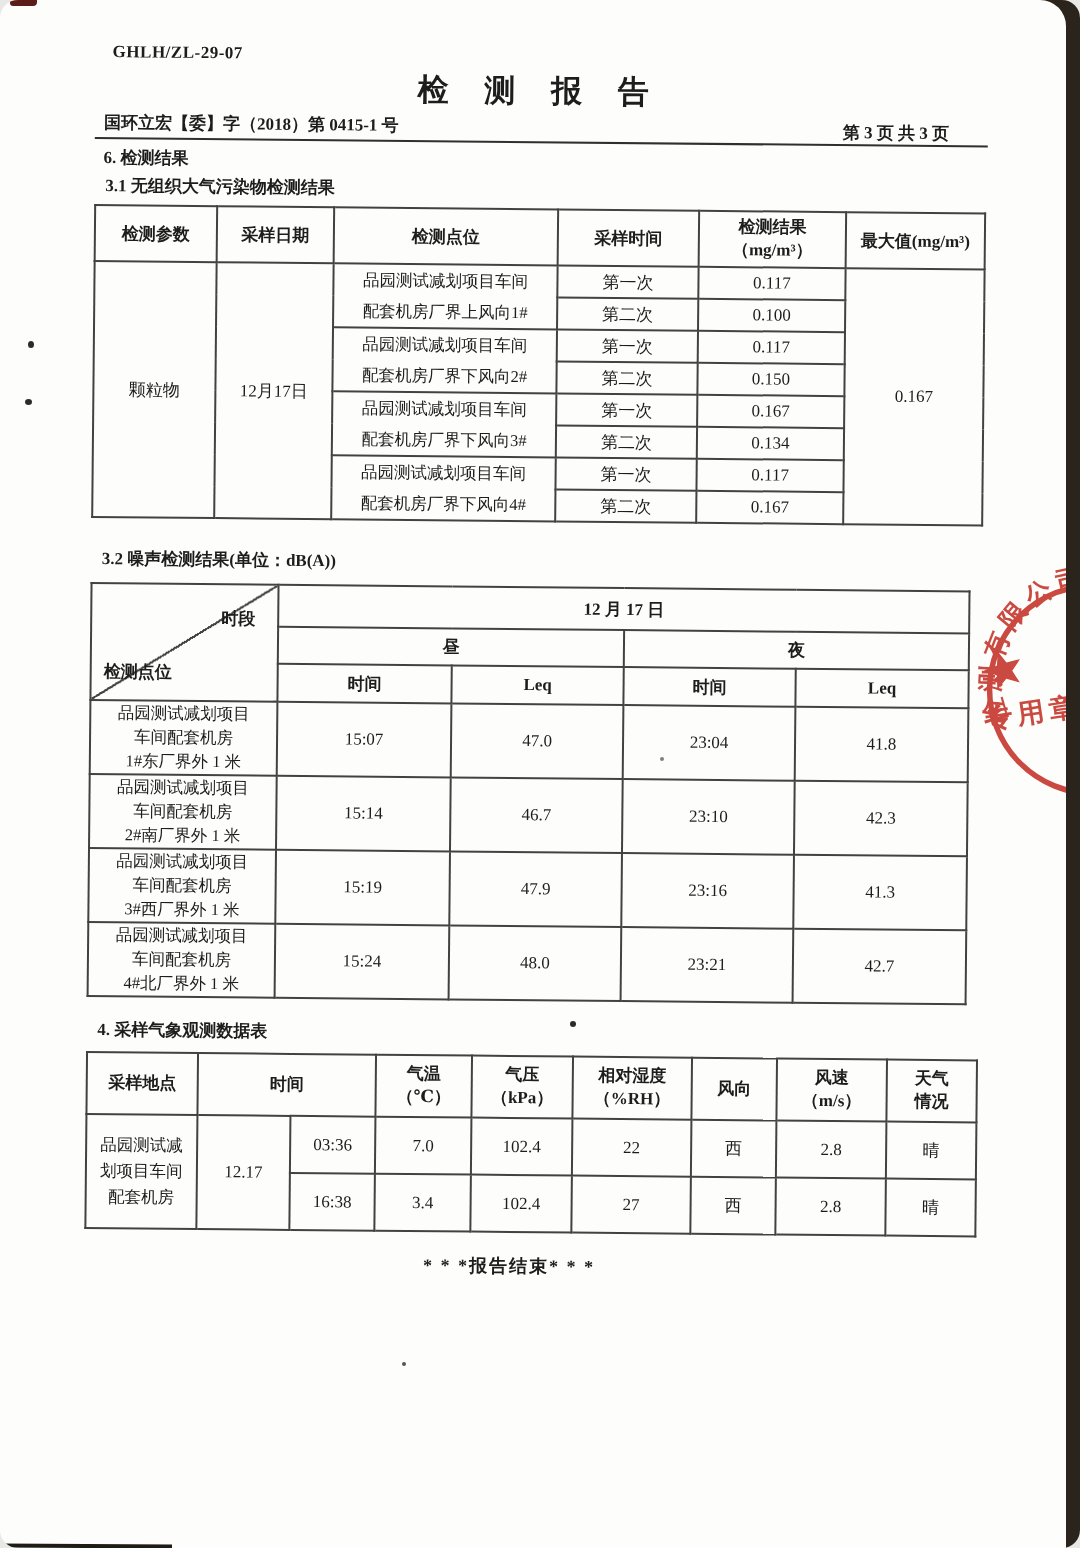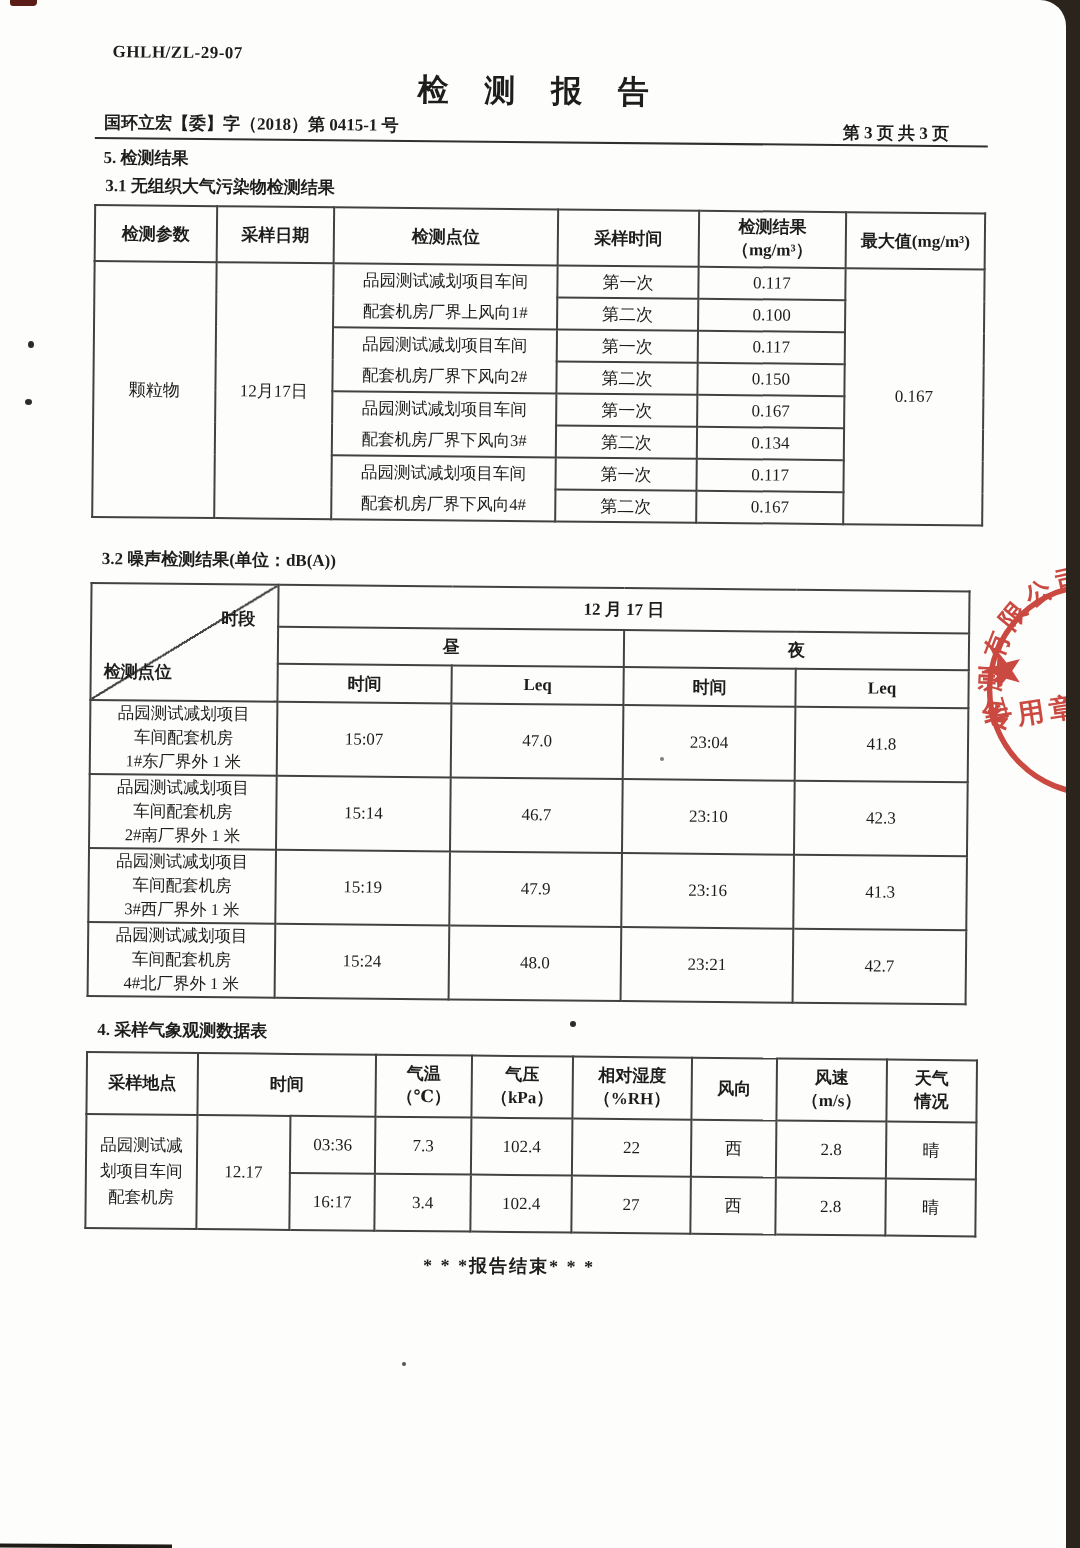--- a/index.html
+++ b/index.html
@@ -1,20 +1,21 @@
 <!DOCTYPE html>
 <html><head>
 <meta charset="utf-8">
 <style>
   html,body { margin:0; padding:0; background:#e8e8e6; }
   .page {
     position:relative; width:1080px; height:1548px; margin:0 auto;
     background:#fdfdfb; overflow:hidden;
     font-family:"Liberation Serif","DejaVu Serif",serif;
     color:#1d1d1d;
+    border-radius:18px;
   }
   .content { position:absolute; inset:0; transform:rotate(0.55deg); transform-origin:100px 120px; }
   .abs { position:absolute; }
   .h-bold { font-weight:bold; font-size:17px; }
   .form-code { left:112px; top:42px; font-weight:bold; font-size:17px; letter-spacing:0.5px; }
   .title { left:0; top:66px; width:1080px; text-align:center; font-size:31px; font-weight:bold; letter-spacing:14px; }
   .doc-number { left:104px; top:111px; font-weight:bold; font-size:17px; }
   .page-info { left:843px; top:114px; font-weight:bold; font-size:17px; }
   .header-rule { left:95px; top:137px; width:893px; height:2.2px; background:#2f2f2f; }
   .s3 { left:104px; top:146px; }
@@ -78,21 +79,21 @@
 
 <div class="page">
   <div class="content">
 
     <div class="abs form-code">GHLH/ZL-29-07</div>
     <div class="abs title">检 测 报 告</div>
     <div class="abs doc-number">国环立宏【委】字（2018）第 0415-1 号</div>
     <div class="abs page-info">第 3 页  共 3 页</div>
     <div class="abs header-rule"></div>
 
-    <div class="abs h-bold s3">5. 检测结果</div>
+    <div class="abs h-bold s3">6. 检测结果</div>
     <div class="abs h-bold s31">3.1 无组织大气污染物检测结果</div>
 
     <table class="t air">
       <colgroup>
         <col style="width:122px">
           <col style="width:117px">
           <col style="width:224px">
         <col style="width:141px">
           <col style="width:147px">
           <col style="width:139px">
@@ -257,29 +258,29 @@
 （m/s）</th>
         <th class="pre">天气
 情况</th>
       </tr>
       <tr class="r">
         <td rowspan="2" class="loc pre">品园测试减
 划项目车间
 配套机房</td>
         <td rowspan="2">12.17</td>
         <td>03:36</td>
-        <td>7.3</td>
+        <td>7.0</td>
         <td>102.4</td>
         <td>22</td>
         <td>西</td>
         <td>2.8</td>
         <td>晴</td>
       </tr>
       <tr class="r">
-        <td>16:17</td>
+        <td>16:38</td>
         <td>3.4</td>
         <td>102.4</td>
         <td>27</td>
         <td>西</td>
         <td>2.8</td>
         <td>晴</td>
       </tr>
     </tbody>
       </table>
 

